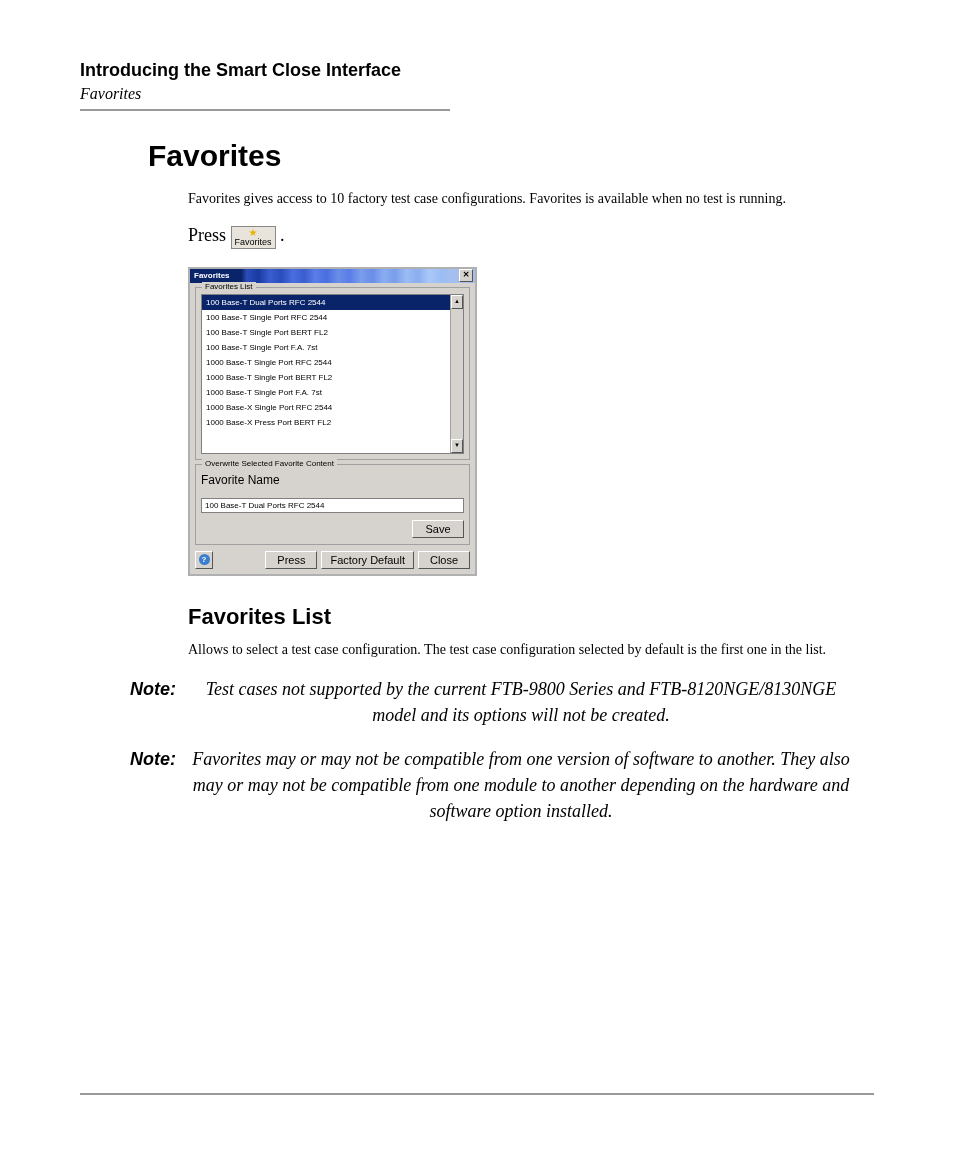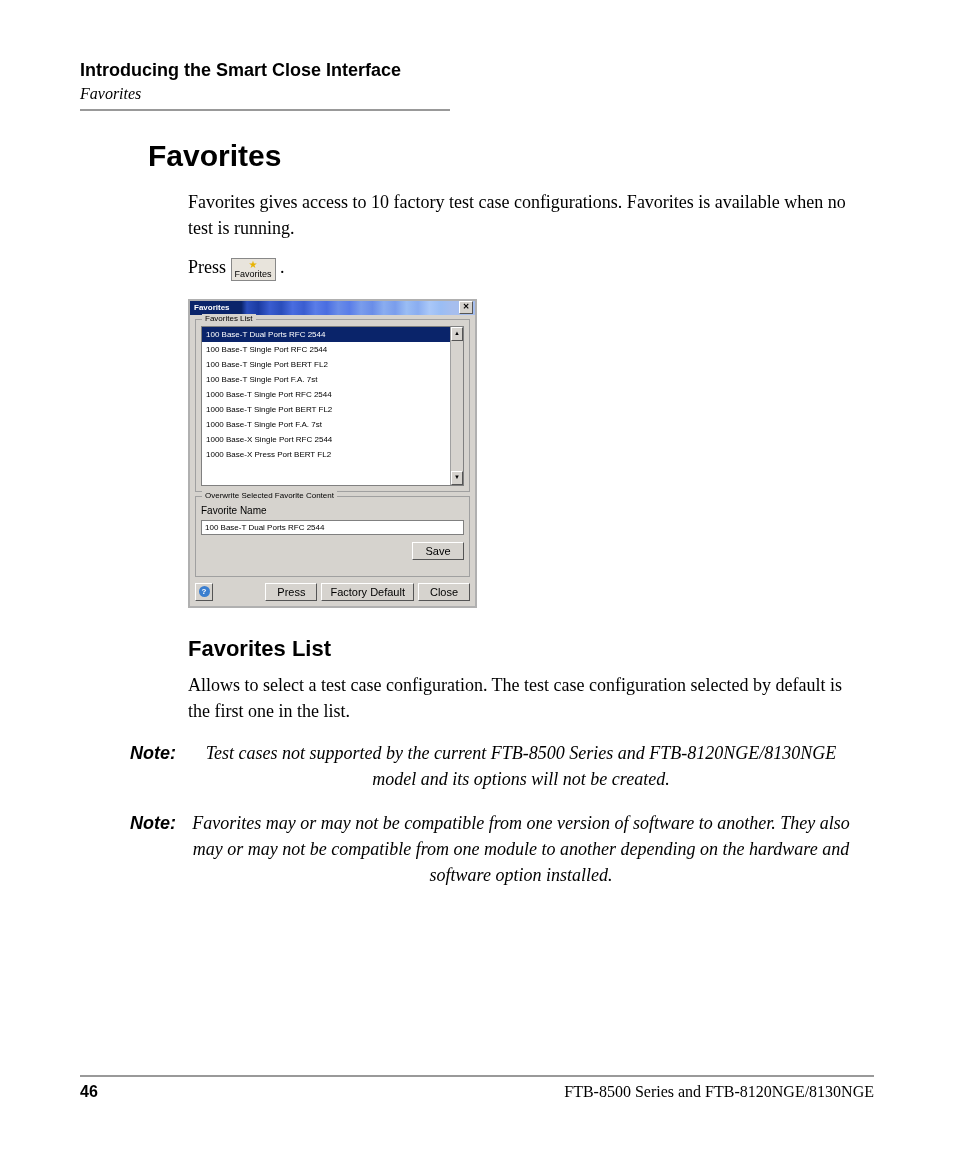--- a/index.html
+++ b/index.html
@@ -33,21 +33,21 @@
     width: 370px;
     margin: 0 0 28px 0;
   }
   h1.section {
     font-family: Arial, Helvetica, sans-serif;
     font-weight: 800;
     font-size: 30px;
     margin: 0 0 16px 68px;
   }
   .body-text {
-    font-size: 18px;
+    font-size: 14px;
     line-height: 1.45;
     margin: 0 20px 16px 108px;
   }
   .press-line {
     font-size: 18px;
     margin: 0 0 18px 108px;
   }
   .press-btn {
     display: inline-block;
     vertical-align: middle;
@@ -162,26 +162,26 @@
     background: #d6d3ce;
     border: 1px solid #fff;
     border-right-color: #555; border-bottom-color: #555;
     font-size: 6px;
     text-align: center;
     line-height: 10px;
   }
   .overwrite-group {
     margin: 4px 5px 6px 5px;
     border: 1px solid #a0a0a0;
-    padding: 8px 5px 16px 5px;
+    padding: 8px 5px 6px 5px;
     position: relative;
   }
   .fav-name-label {
-    font-size: 10px;
-    margin-bottom: 4px;
+    font-size: 12px;
+    margin-bottom: 11px;
   }
   .fav-name-input {
     border: 1px solid #808080;
     background: #fff;
     padding: 2px 3px;
     font-size: 8px;
   }
   .btnrow {
     display: flex;
     justify-content: flex-end;
@@ -333,28 +333,24 @@
         <div class="winbtn">Close</div>
       </div>
     </div>
   </div>
 
   <h2 class="subsection">Favorites List</h2>
   <p class="body-text">Allows to select a test case configuration. The test case configuration selected by default is the first one in the list.</p>
 
   <div class="note-row">
     <div class="note-label">Note:</div>
-    <div class="note-text">Test cases not supported by the current FTB-8500 Series and FTB-8120NGE/8130NGE model and its options will not be created.</div>
+    <div class="note-text">Test cases not supported by the current FTB-9800 Series and FTB-8120NGE/8130NGE model and its options will not be created.</div>
   </div>
 
   <div class="note-row">
     <div class="note-label">Note:</div>
     <div class="note-text">Favorites may or may not be compatible from one version of software to another. They also may or may not be compatible from one module to another depending on the hardware and software option installed.</div>
   </div>
 
   <div class="footer">
     <hr class="footer-rule">
-    <div class="footer-line">
-      <span class="pg">46</span>
-      <span>FTB-8500 Series and FTB-8120NGE/8130NGE</span>
-    </div>
   </div>
 </div>
 
 </body></html>

